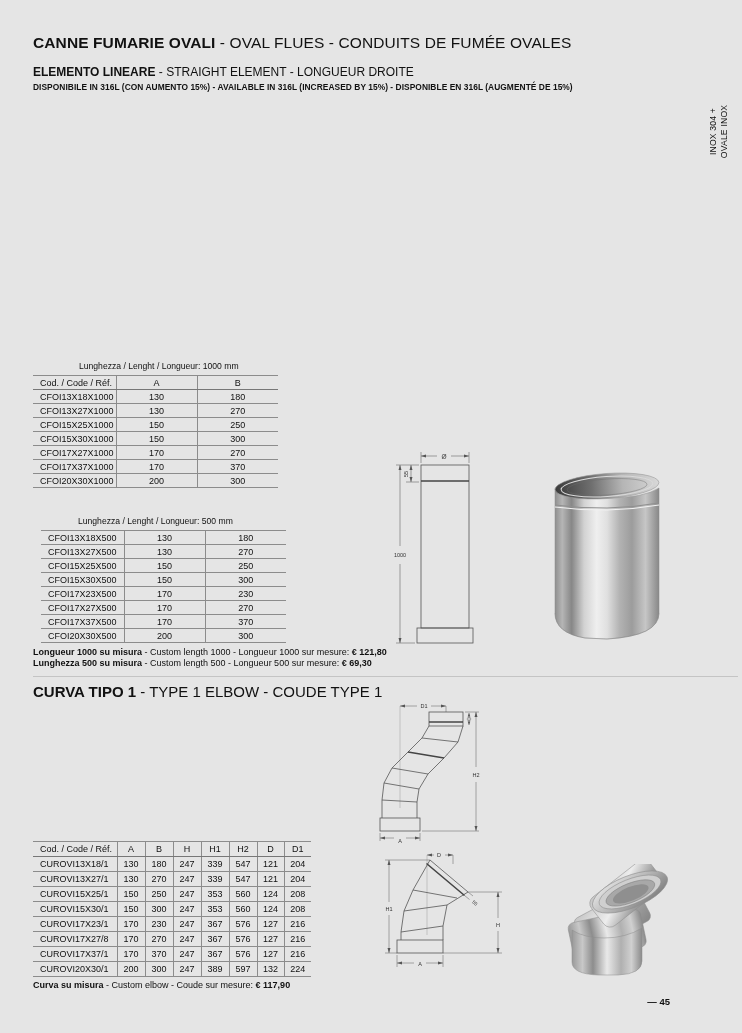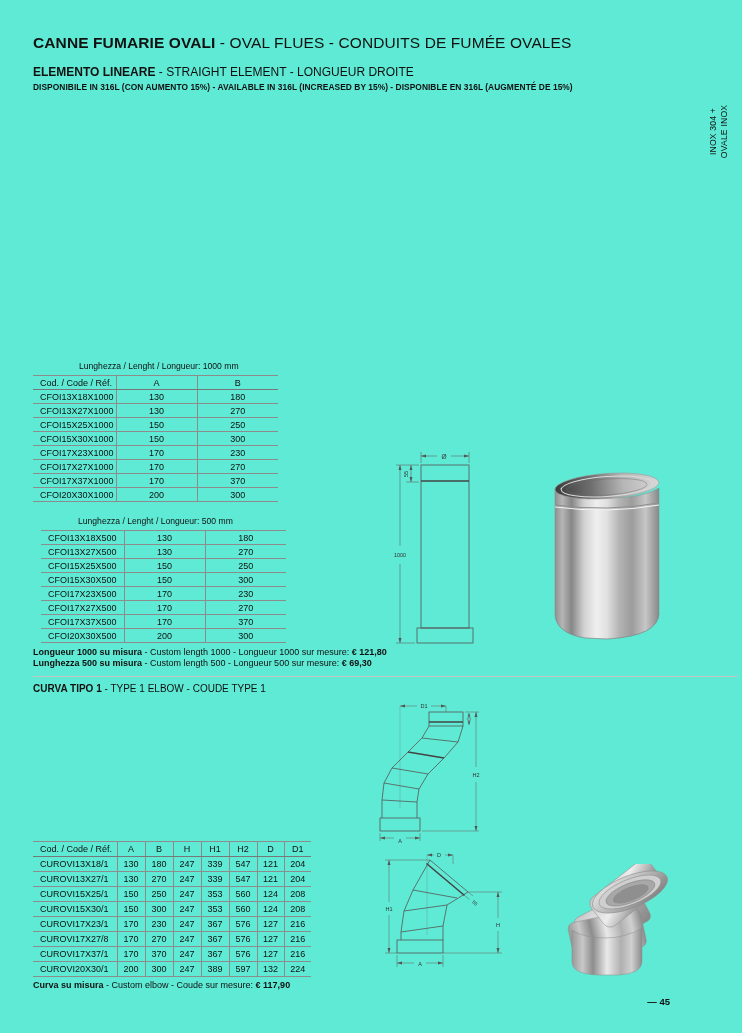--- a/index.html
+++ b/index.html
@@ -1,16 +1,16 @@
 <!DOCTYPE html>
 <html><head>
 <meta charset="utf-8">
 <style>
   html,body{margin:0;padding:0;background:#fff;}
-  .page{position:relative;width:742px;height:1033px;background:#5eead4;overflow:hidden;
+  .page{position:relative;width:742px;height:1033px;background:#e5e5e5;overflow:hidden;
         font-family:"Liberation Sans",sans-serif;color:#111;}
   .abs{position:absolute;}
   .title{left:33px;top:34px;font-size:15.5px;letter-spacing:.1px;white-space:nowrap;}
   .title b{font-weight:700;}
   .subtitle{left:33px;top:65px;font-size:12px;white-space:nowrap;}
   .subtitle b{font-weight:700;margin-top:44px;}
   .note{left:33px;top:82px;font-size:8.4px;font-weight:600;letter-spacing:.05px;white-space:nowrap;}
   .vtext{left:683px;top:121px;width:70px;text-align:center;font-size:8.6px;line-height:10.5px;
          letter-spacing:.2px;transform:rotate(-90deg);transform-origin:center;white-space:nowrap;}
   .cap{font-size:8.6px;white-space:nowrap;}
@@ -18,21 +18,21 @@
         font-size:9px;color:#111;border-top:1px solid #8c8c8c;}
   .dtab td{border-bottom:1px solid #8c8c8c;height:13px;padding:0;overflow:hidden;
            white-space:nowrap;vertical-align:middle;}
   .dtab td.num{text-align:center;border-left:1px solid #8c8c8c;}
   .dtab td.code{padding-left:7px;margin-left:30px;}
   .dtab tr.hdr td{border-bottom:1.6px solid #777;}
   .t3 td{height:14px;}
   .price{font-size:9px;white-space:nowrap;}
   .price b{font-weight:700;}
   .divider{height:1px;background:#c4c4c4;}
-  .sec2title{left:33px;top:683px;font-size:10px;white-space:nowrap;}
+  .sec2title{left:33px;top:683px;font-size:15px;white-space:nowrap;}
   .sec2title b{font-weight:700;}
   .pageno{left:600px;top:996px;width:70px;text-align:right;font-size:9.5px;font-weight:700;}
   svg text{font-family:"Liberation Sans",sans-serif;fill:#333;}
 </style>
 </head>
 <body>
 
 <div class="page">
 
   <div class="abs title"><b>CANNE FUMARIE OVALI</b><span> - OVAL FLUES - CONDUITS DE FUMÉE OVALES</span></div>
@@ -72,25 +72,20 @@
         </tr>
         <tr>
           <td class="code">CFOI15X25X1000</td>
           <td class="num">150</td>
           <td class="num">250</td>
         </tr>
         <tr>
           <td class="code">CFOI15X30X1000</td>
           <td class="num">150</td>
           <td class="num">300</td>
-        </tr>
-        <tr>
-          <td class="code">CFOI17X23X1000</td>
-          <td class="num">170</td>
-          <td class="num">230</td>
         </tr>
         <tr>
           <td class="code">CFOI17X27X1000</td>
           <td class="num">170</td>
           <td class="num">270</td>
         </tr>
         <tr>
           <td class="code">CFOI17X37X1000</td>
           <td class="num">170</td>
           <td class="num">370</td>

